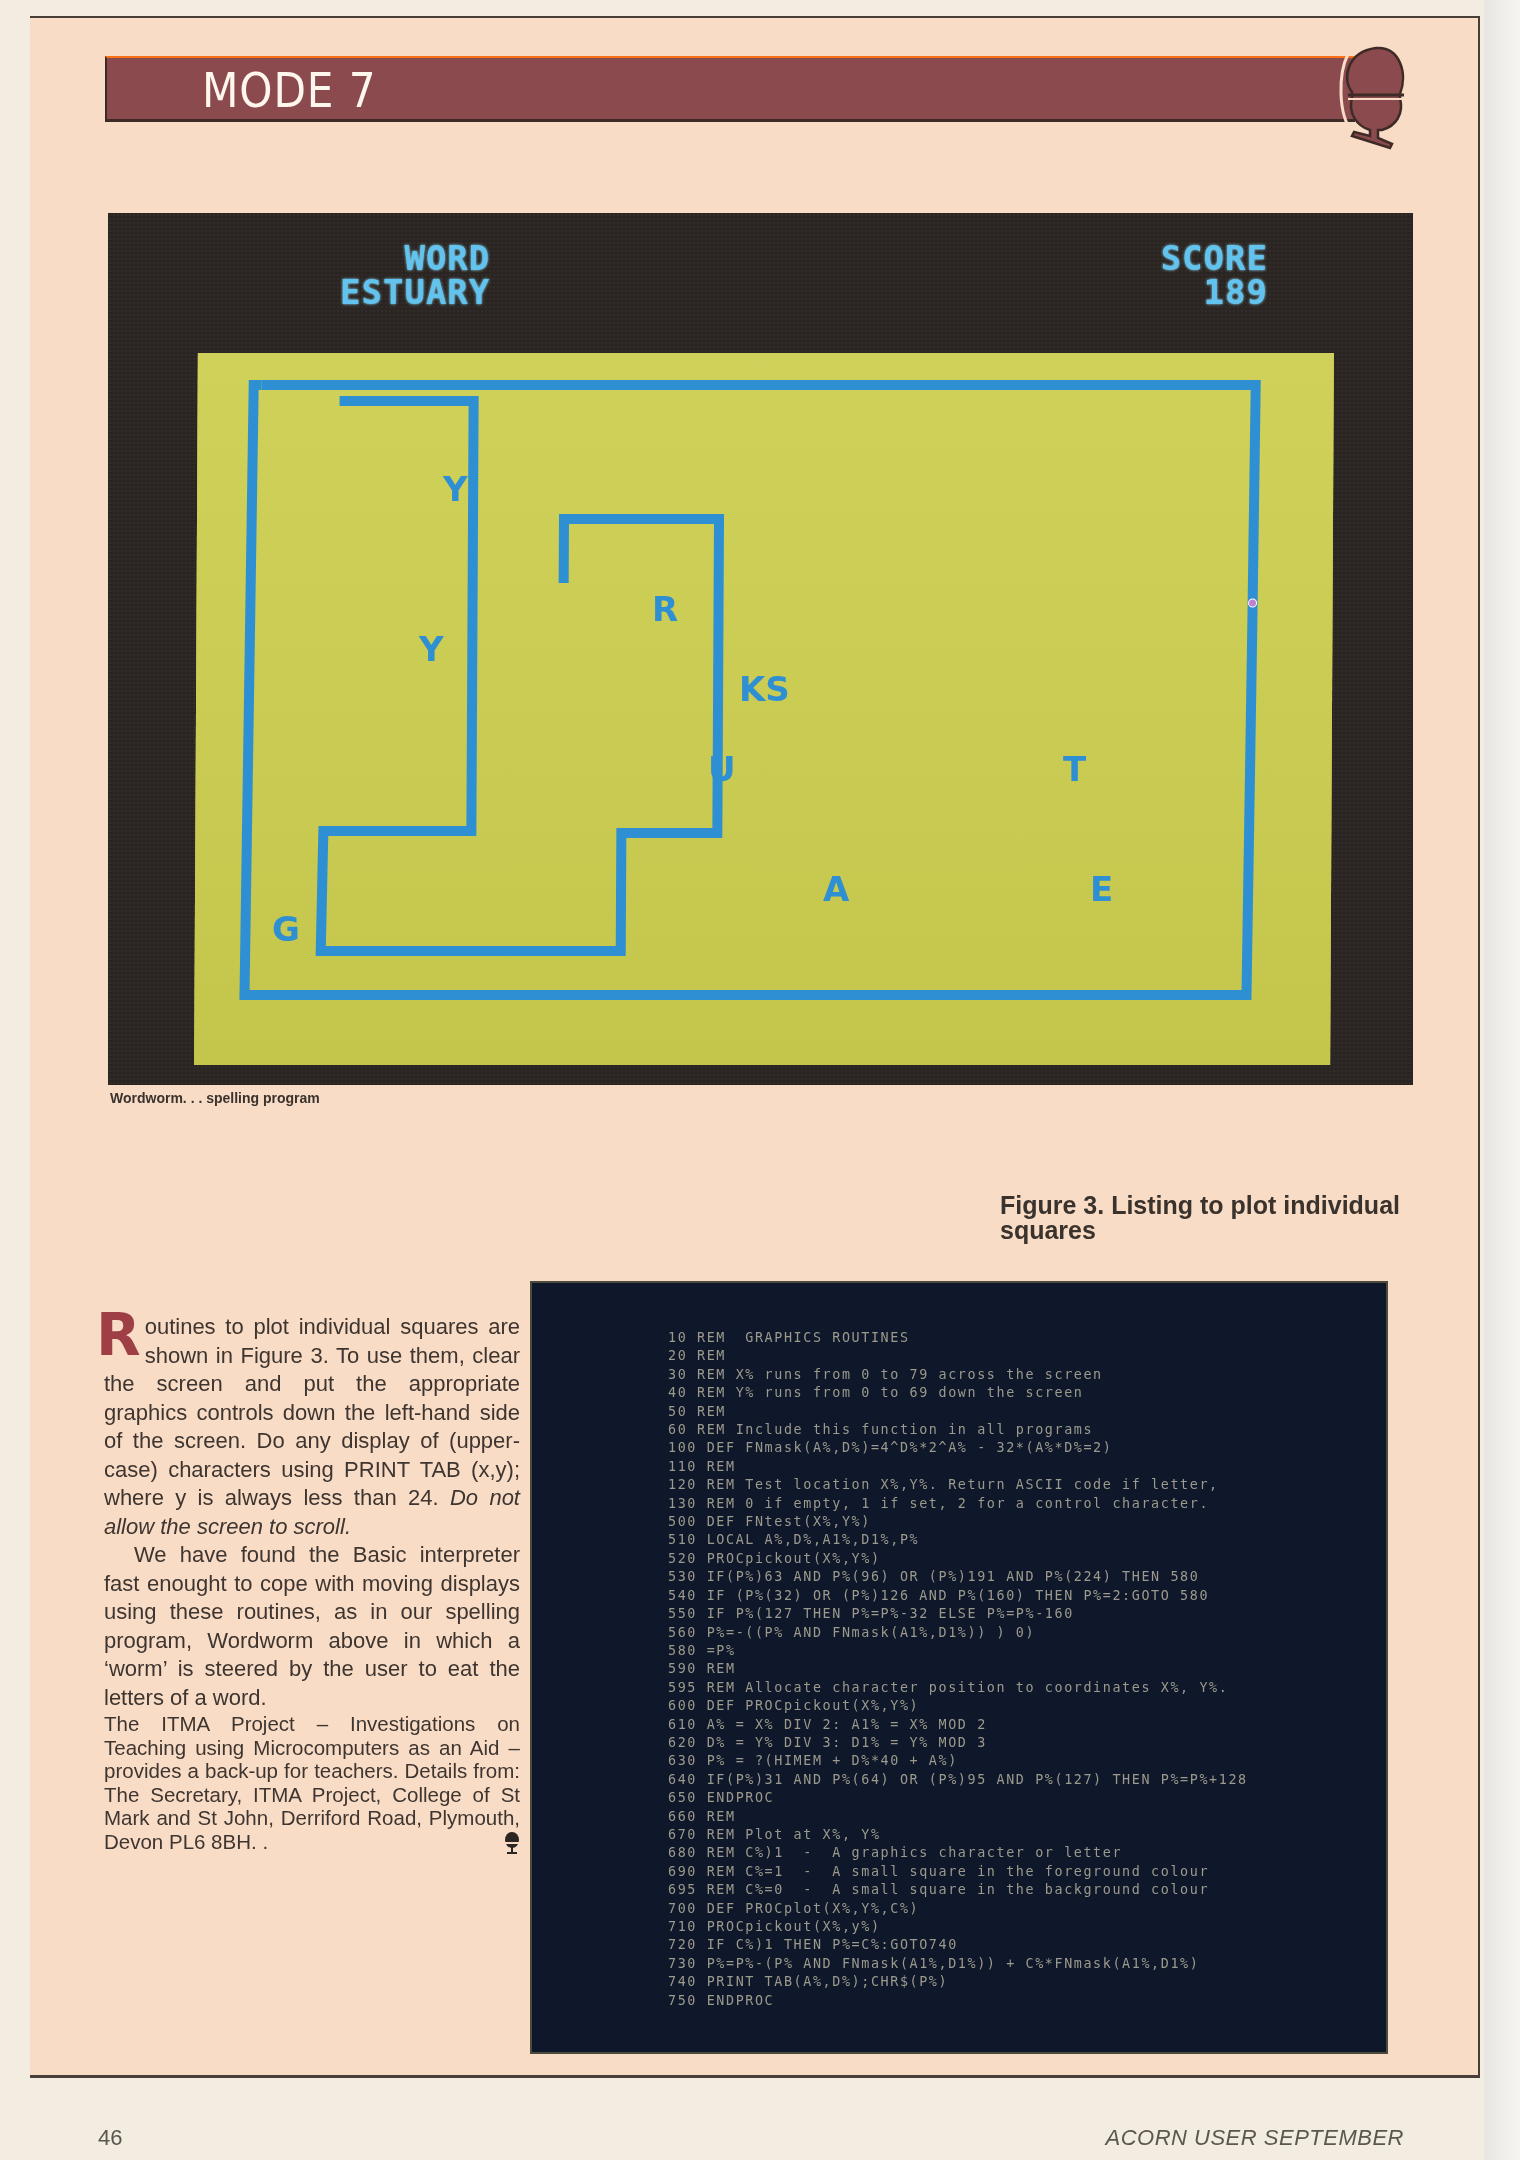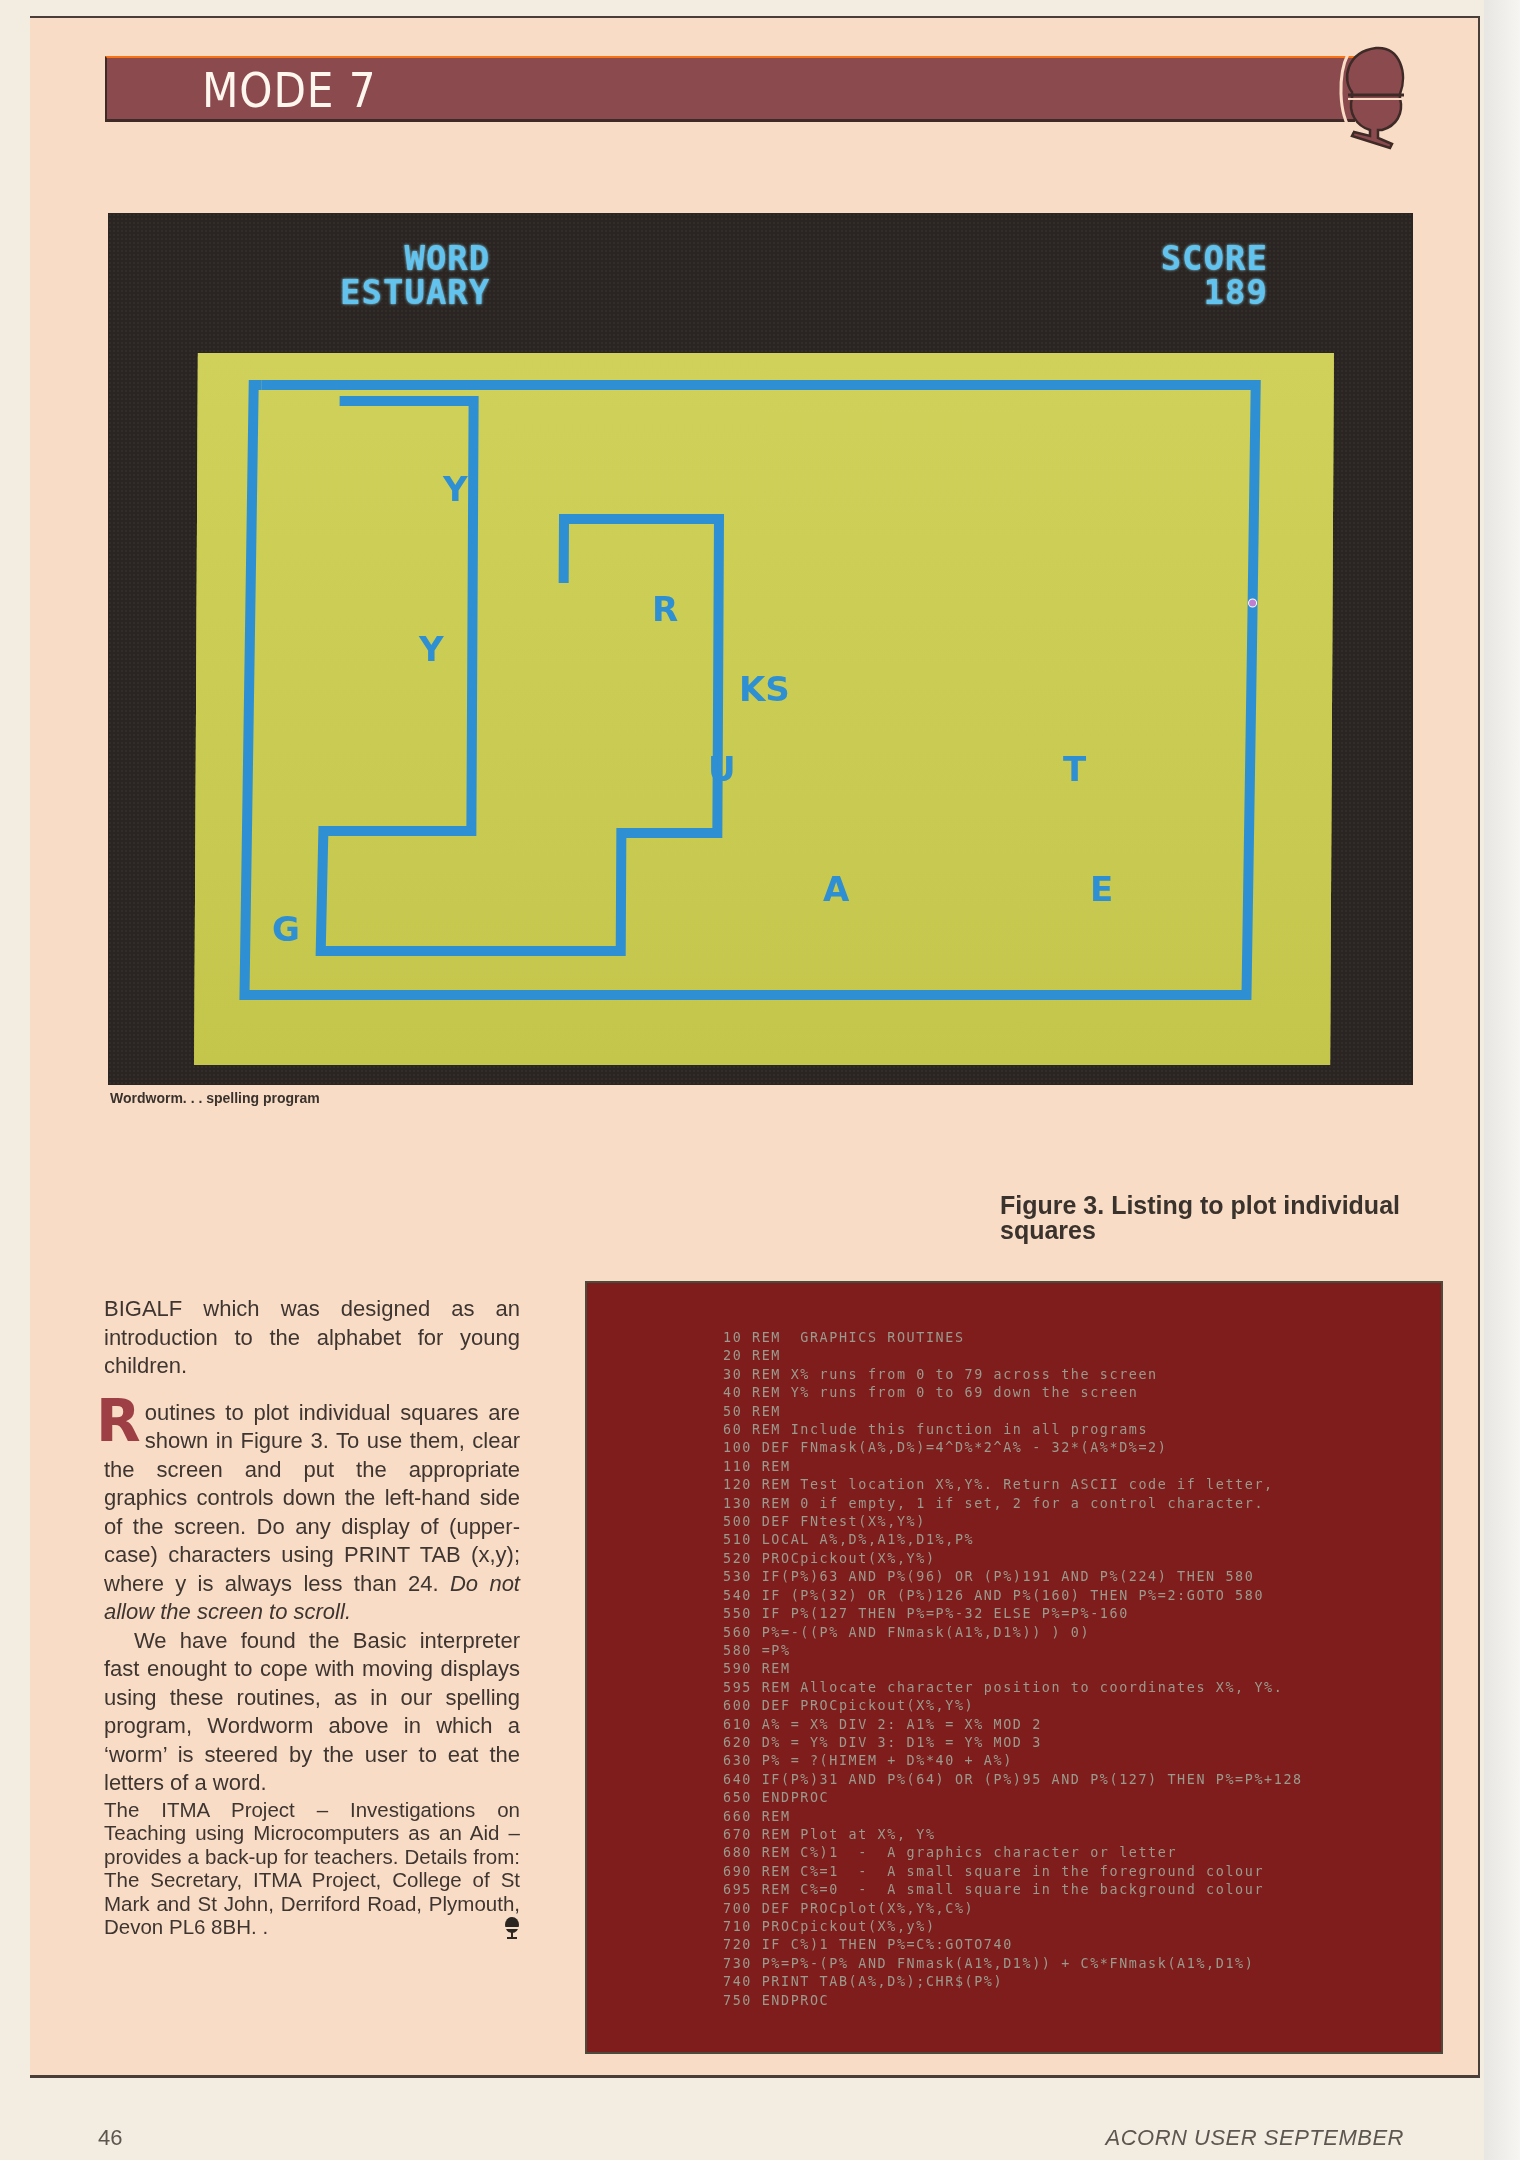--- a/index.html
+++ b/index.html
@@ -73,22 +73,22 @@
     font-size: 58px; line-height: 40px; margin: 2px 4px 0 -8px; height: 44px;
   }
   .para-gap { height: 18px; }
   .indent { text-indent: 30px; }
   .col-left .italic { font-style: italic; }
   .itma { margin-top: 44px; font-size: 20.5px; line-height: 23.5px; }
   .acorn-small { display: inline-block; float: right; width: 16px; height: 24px; margin-top: 2px; }
 
   
   .code-box {
-    position: absolute; left: 585px; top: 1281px; width: 858px; height: 773px;
-    background: #7f1d1d; border: 2px solid #4b4a3c; box-sizing: border-box;
+    position: absolute; left: 530px; top: 1281px; width: 858px; height: 773px;
+    background: #0f172a; border: 2px solid #4b4a3c; box-sizing: border-box;
   }
   .code-lines {
     position: absolute; left: 136px; top: 46px;
     font-family: "DejaVu Sans Mono", monospace; font-size: 13.4px; line-height: 18.4px;
     color: #9b9a8c; white-space: pre; letter-spacing: 1.6px;
   }
   .code-line { display: block; }
 
   .footer-page { position: absolute; left: 98px; top: 2138px; font-size: 22px; color: #5c5650; transform: translateY(-50%); }
   .footer-mag { position: absolute; right: 116px; top: 2138px; font-size: 22px; font-style: italic; color: #5c5650; transform: translateY(-50%); letter-spacing: 0.5px; }
@@ -138,21 +138,20 @@
   <div class="letter" style="left:955px;top:536px;">T</div>
   <div class="letter" style="left:715px;top:656px;">A</div>
   <div class="letter" style="left:982px;top:656px;">E</div>
   <div class="letter" style="left:164px;top:696px;">G</div>
 </div>
 
 <div class="caption-photo">Wordworm. . . spelling program</div>
 <div class="caption-figure">Figure 3. Listing to plot individual squares</div>
 
 <div class="col-left">
-  <p>BIGALF which was designed as an introduction to the alphabet for young children.</p>
   <div class="para-gap"></div>
   <p>
     <span class="dropcap">R</span><span>outines to plot individual squares are shown in Figure 3. To use them, clear the screen and put the appropriate graphics controls down the left-hand side of the screen. Do any display of (upper-case) characters using PRINT TAB (x,y); where y is always less than 24. </span><span class="italic">Do not allow the screen to scroll.</span>
   </p>
   <p class="indent">We have found the Basic interpreter fast enought to cope with moving displays using these routines, as in our spelling program, Wordworm above in which a ‘worm’ is steered by the user to eat the letters of a word.</p>
   <p class="itma">
     <span>The ITMA Project – Investigations on Teaching using Microcomputers as an Aid – provides a back-up for teachers. Details from: The Secretary, ITMA Project, College of St Mark and St John, Derriford Road, Plymouth, Devon PL6 8BH. .</span>
     <svg class="acorn-small" viewBox="0 0 16 24">
       <ellipse cx="8" cy="8" rx="7" ry="8" fill="#2c2622"></ellipse>
       <rect x="1" y="10" width="14" height="2" fill="#f8dcc6"></rect>

